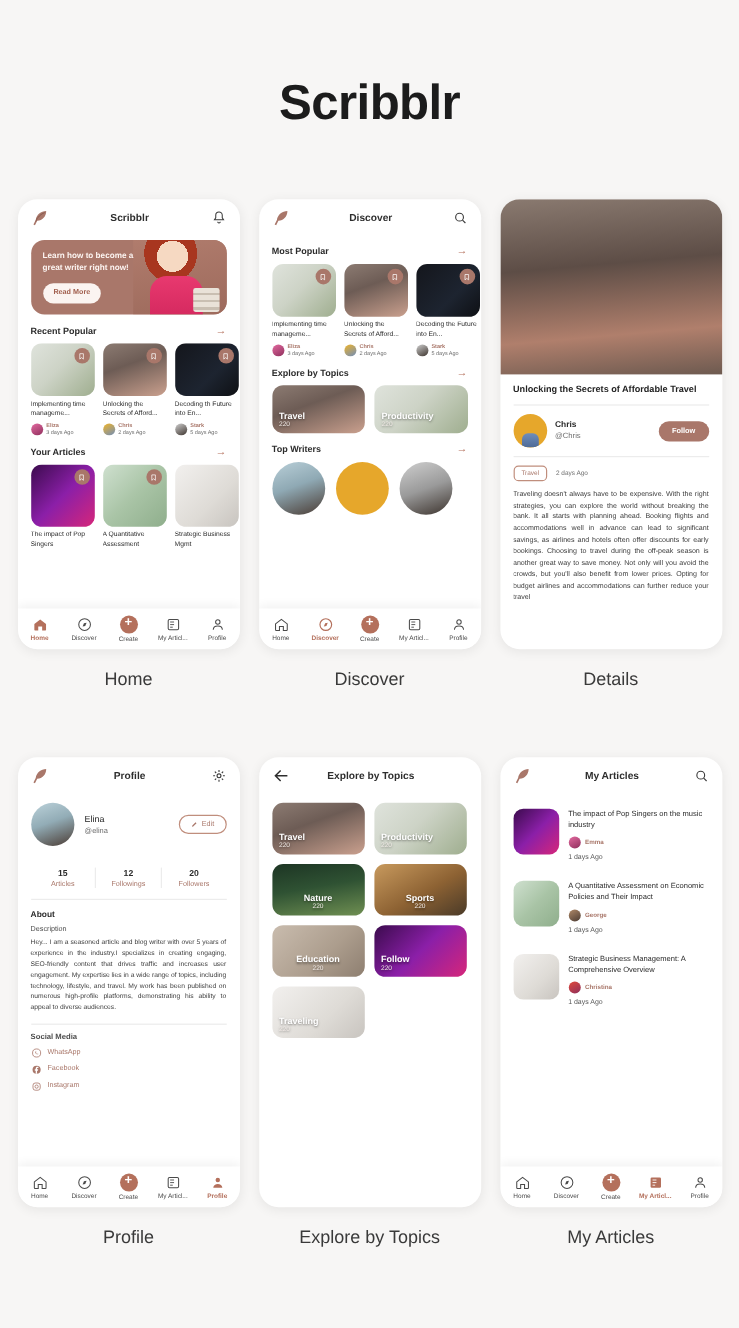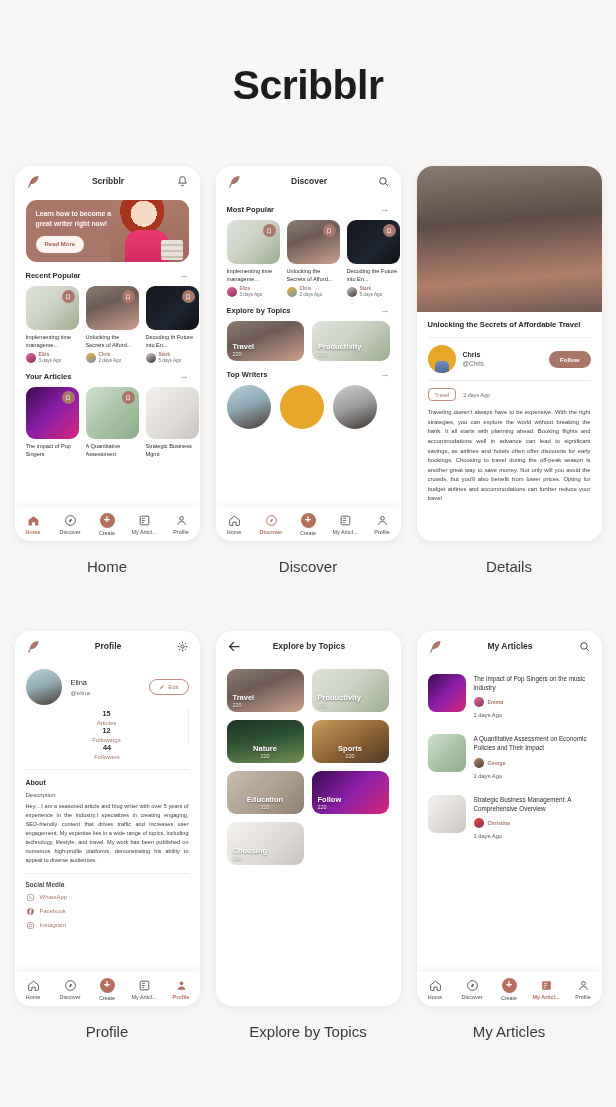--- a/index.html
+++ b/index.html
@@ -186,21 +186,21 @@
   
   .prof-row { display: flex; align-items: center; gap: 9px; padding: 8px 11px 0; }
   .prof-av { width: 36px; height: 36px; border-radius: 50%;
              background: linear-gradient(160deg,#bcd2da 0%,#92acb6 45%,#4a3b33 100%); flex: 0 0 auto; }
   .prof-name { font-size: 7.4px; color: #262626; font-weight: 400; }
   .prof-handle { font-size: 6.2px; color: #6d6d6d; margin-top: 2px; }
   .edit-btn {
     margin-left: auto; border: 1px solid #c08e7d; color: #a9776a;
     font-size: 6px; padding: 4px 9px; border-radius: 9px; display: flex; align-items: center; gap: 3px;
   }
-  .stats { display: flex; padding: 0 11px; margin-top: 4px; flex-direction: column; }
+  .stats { display: flex; padding: 0 11px; margin-top: 18px; }
   .stat { flex: 1; text-align: center; border-right: 1px solid #ececec; }
   .stat:last-child { border-right: none; }
   .stat-num { font-size: 7.2px; color: #2b2b2b; font-weight: 600; }
   .stat-lbl { font-size: 6px; color: #a9776a; margin-top: 2px; }
   .block-title { font-size: 7px; font-weight: 700; color: #2c2c2c; padding: 0 11px; margin-top: 9px; }
   .sub-label { font-size: 6px; color: #4d4d4d; padding: 0 11px; margin-top: 6px; }
   .desc-text {
     font-size: 5.6px; line-height: 1.6; color: #3d3d3d; text-align: justify;
     padding: 0 11px; margin-top: 4px;
   }
@@ -577,21 +577,21 @@
         <div class="stats">
           <div class="stat">
             <div class="stat-num">15</div>
             <div class="stat-lbl">Articles</div>
           </div>
           <div class="stat">
             <div class="stat-num">12</div>
             <div class="stat-lbl">Followings</div>
           </div>
           <div class="stat">
-            <div class="stat-num">44</div>
+            <div class="stat-num">20</div>
             <div class="stat-lbl">Followers</div>
           </div>
         </div>
         <div class="hr" style="margin:9px 11px 0"></div>
 
         <div class="block-title">About</div>
         <div class="sub-label">Description</div>
         <div class="desc-text">Hey... I am a seasoned article and blog writer with over 5 years of experience in the industry.I specializes in creating engaging, SEO-friendly content that drives traffic and increases user engagement. My expertise lies in a wide range of topics, including technology, lifestyle, and travel. My work has been published on numerous high-profile platforms, demonstrating his ability to appeal to diverse audiences.</div>
         <div class="hr" style="margin:8px 11px 0"></div>
 
@@ -686,21 +686,21 @@
           </div>
           <div class="grid-topic ph-wall">
             <div class="topic-name">Education</div>
             <div class="topic-count">220</div>
           </div>
           <div class="grid-topic ph-dj">
             <div class="topic-name">Follow</div>
             <div class="topic-count">220</div>
           </div>
           <div class="grid-topic ph-brush">
-            <div class="topic-name">Choosing</div>
+            <div class="topic-name">Traveling</div>
             <div class="topic-count">220</div>
           </div>
         </div>
       </div>
       <div class="caption">Explore by Topics</div>
     </div>
 
     <div class="cell">
       <div class="phone">
         <div class="topbar">

